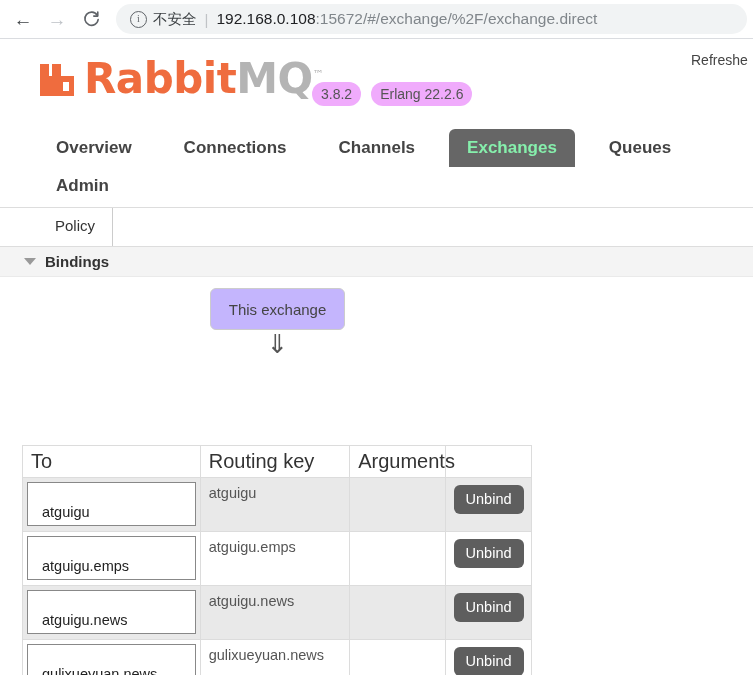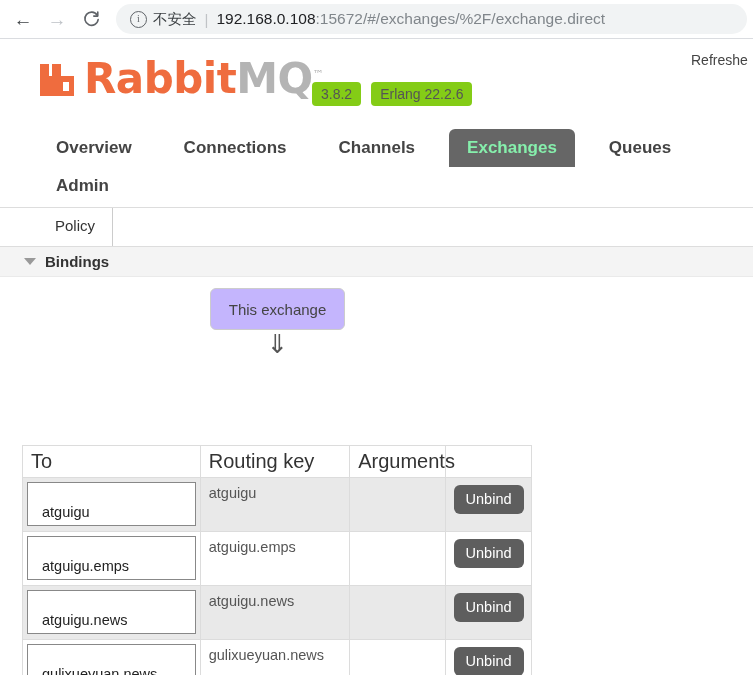--- a/index.html
+++ b/index.html
@@ -156,22 +156,22 @@
 
   .version-badges {
     position: absolute;
     left: 312px;
     top: 43px;
     display: flex;
     gap: 10px;
     align-items: center;
   }
   .badge {
-    background: #84cc16;
-    border-radius: 4px;
+    background: #f0abfc;
+    border-radius: 12px;
     padding: 4px 9px;
     font-size: 14px;
     color: #555555;
     white-space: nowrap;
   }
 
   
   .nav-tabs {
     position: relative;
     padding: 0 0 0 38px;
@@ -369,21 +369,21 @@
       <svg class="reload-svg" width="19" height="19" viewBox="0 0 20 20">
         <path d="M16 5.5 A7 7 0 1 0 17 10" fill="none" stroke="#5f6368" stroke-width="1.7" stroke-linecap="round"></path>
         <path d="M16.6 2.2 L16.6 6.4 L12.4 6.4" fill="none" stroke="#5f6368" stroke-width="1.7" stroke-linecap="round" stroke-linejoin="round"></path>
       </svg>
     </div>
     <div class="omnibox">
       <span class="info-icon">i</span>
       <span class="not-secure">不安全</span>
       <span class="url-sep">|</span>
       <span class="url-host">192.168.0.108</span>
-      <span class="url-rest">:15672/#/exchanges/%2F/exchange.direct</span>
+      <span class="url-rest">:15672/#/exchange/%2F/exchange.direct</span>
     </div>
   </div>
   <div class="chrome-divider"></div>
 
   <div class="content">
 
     <div class="header-row">
       <div class="logo-block">
         <div class="logo-mark">
           <svg width="42" height="46" viewBox="0 0 42 46">

